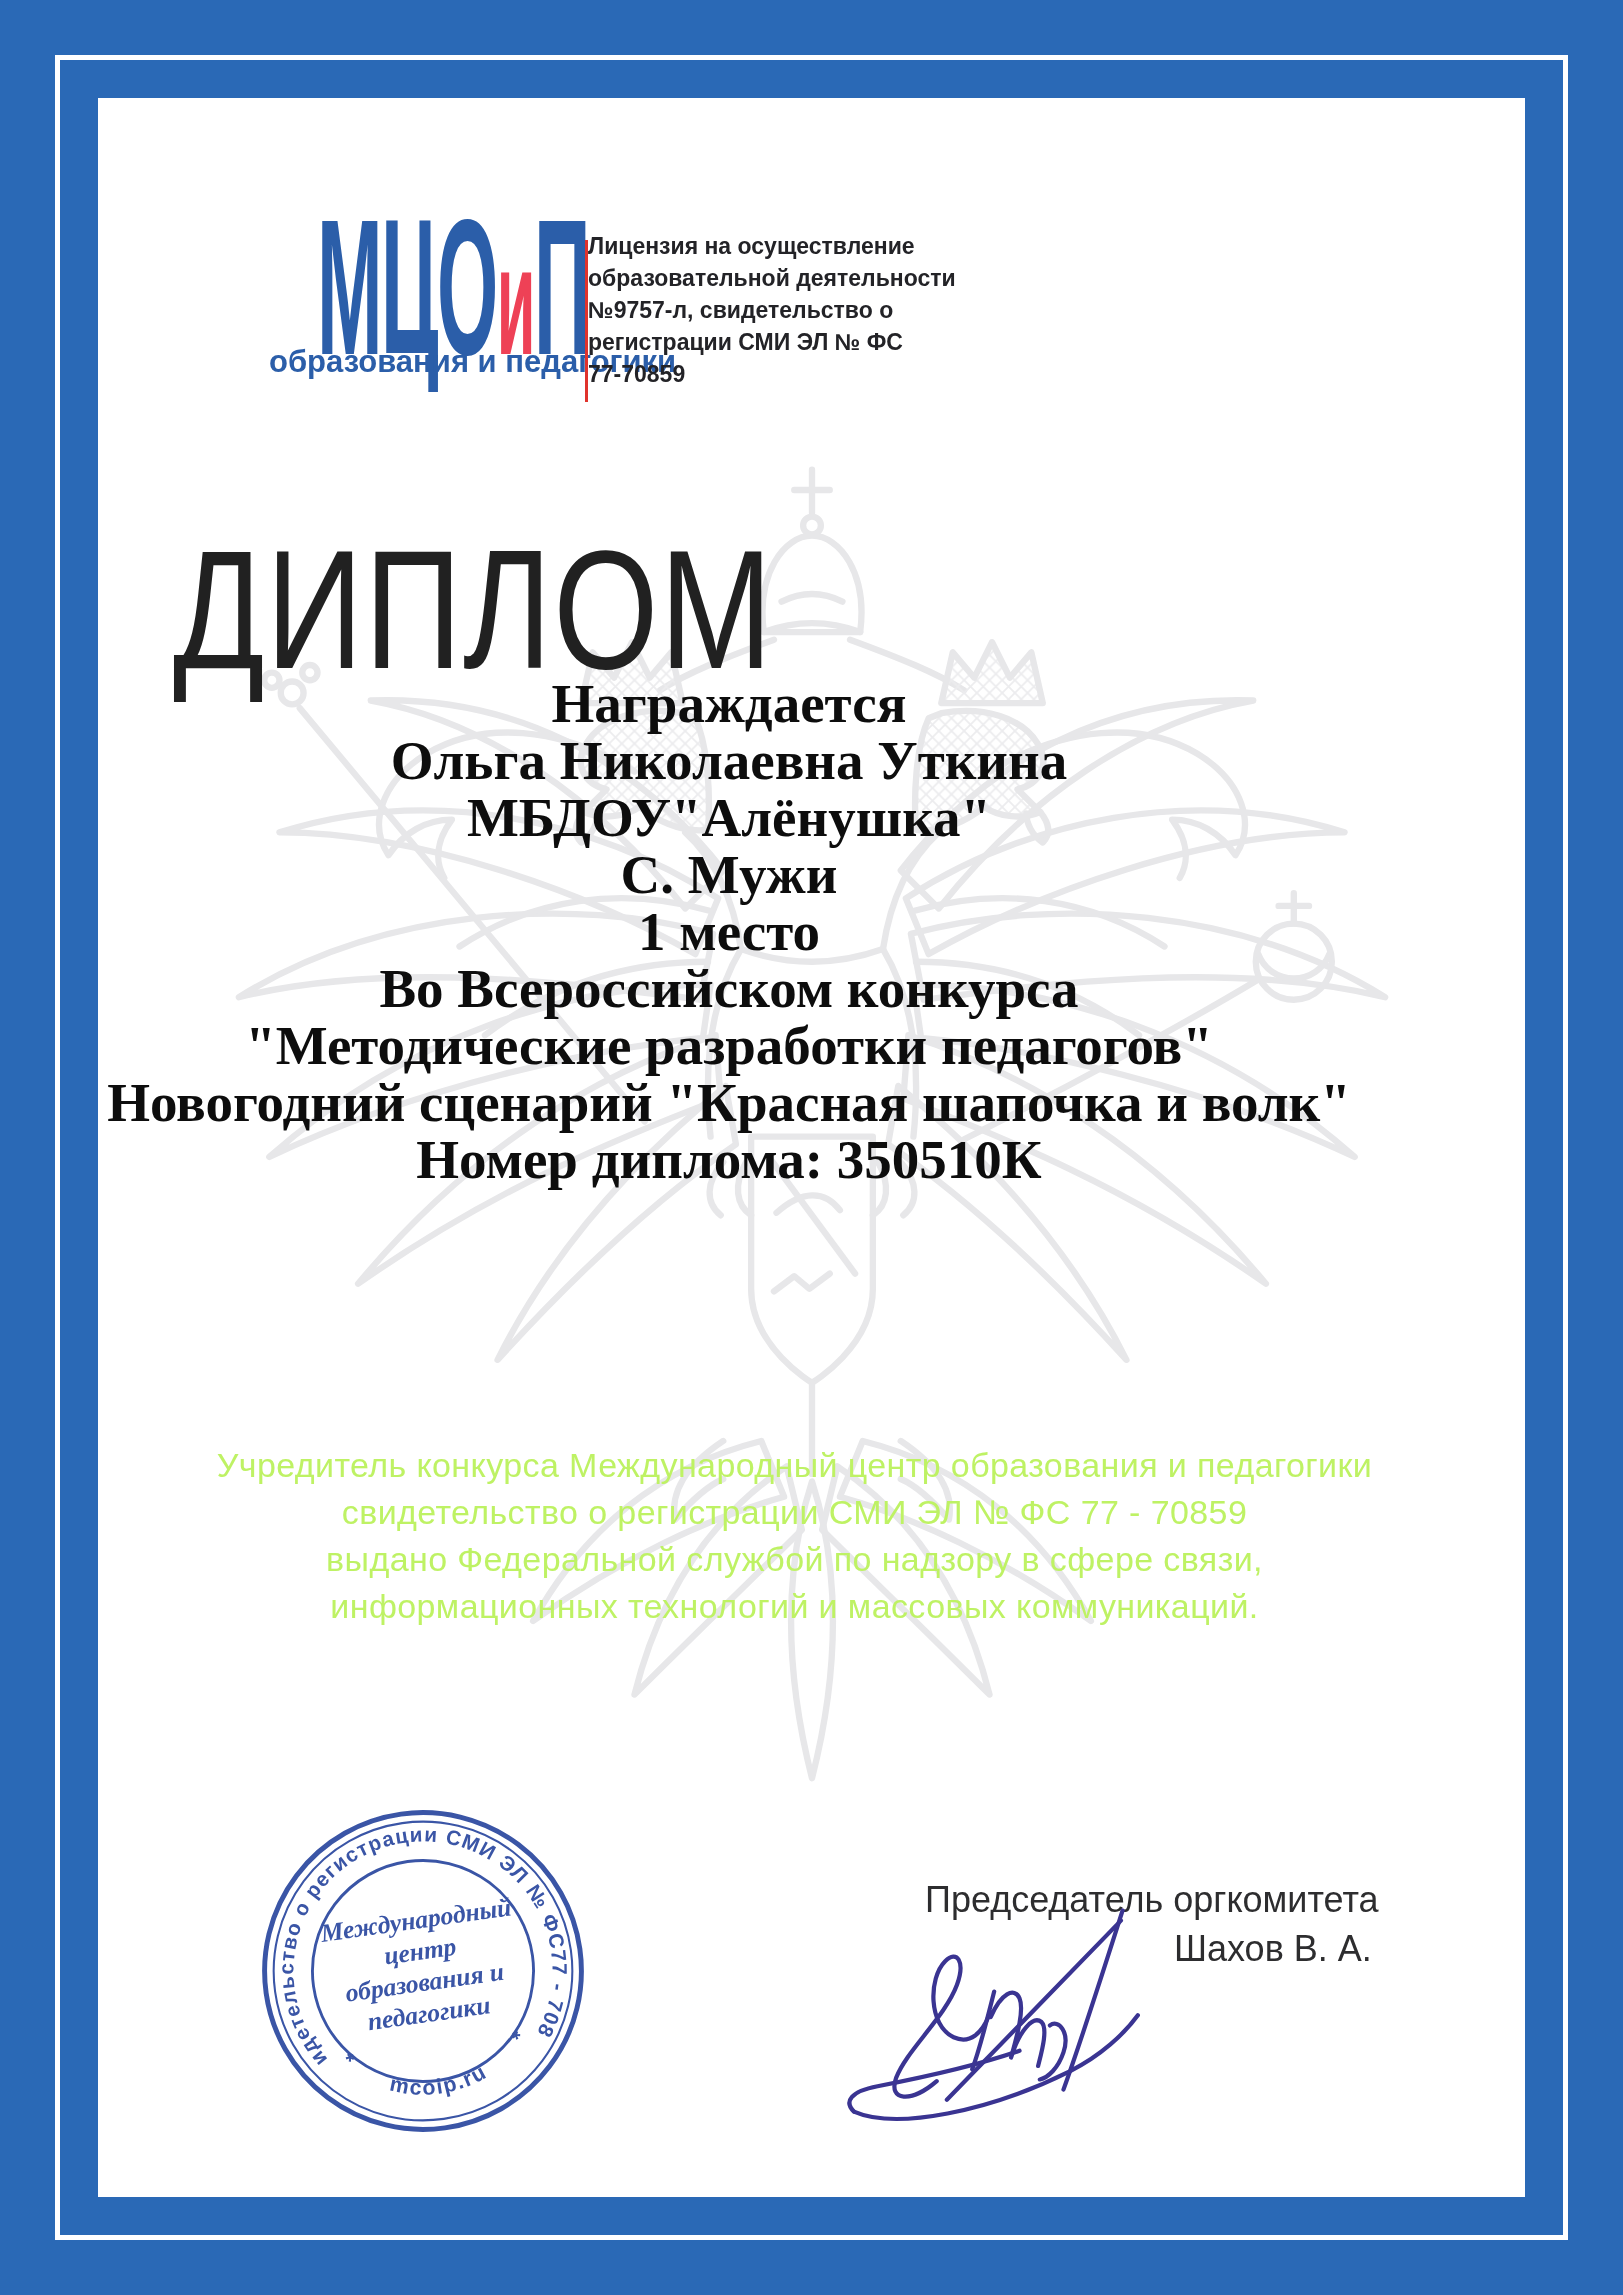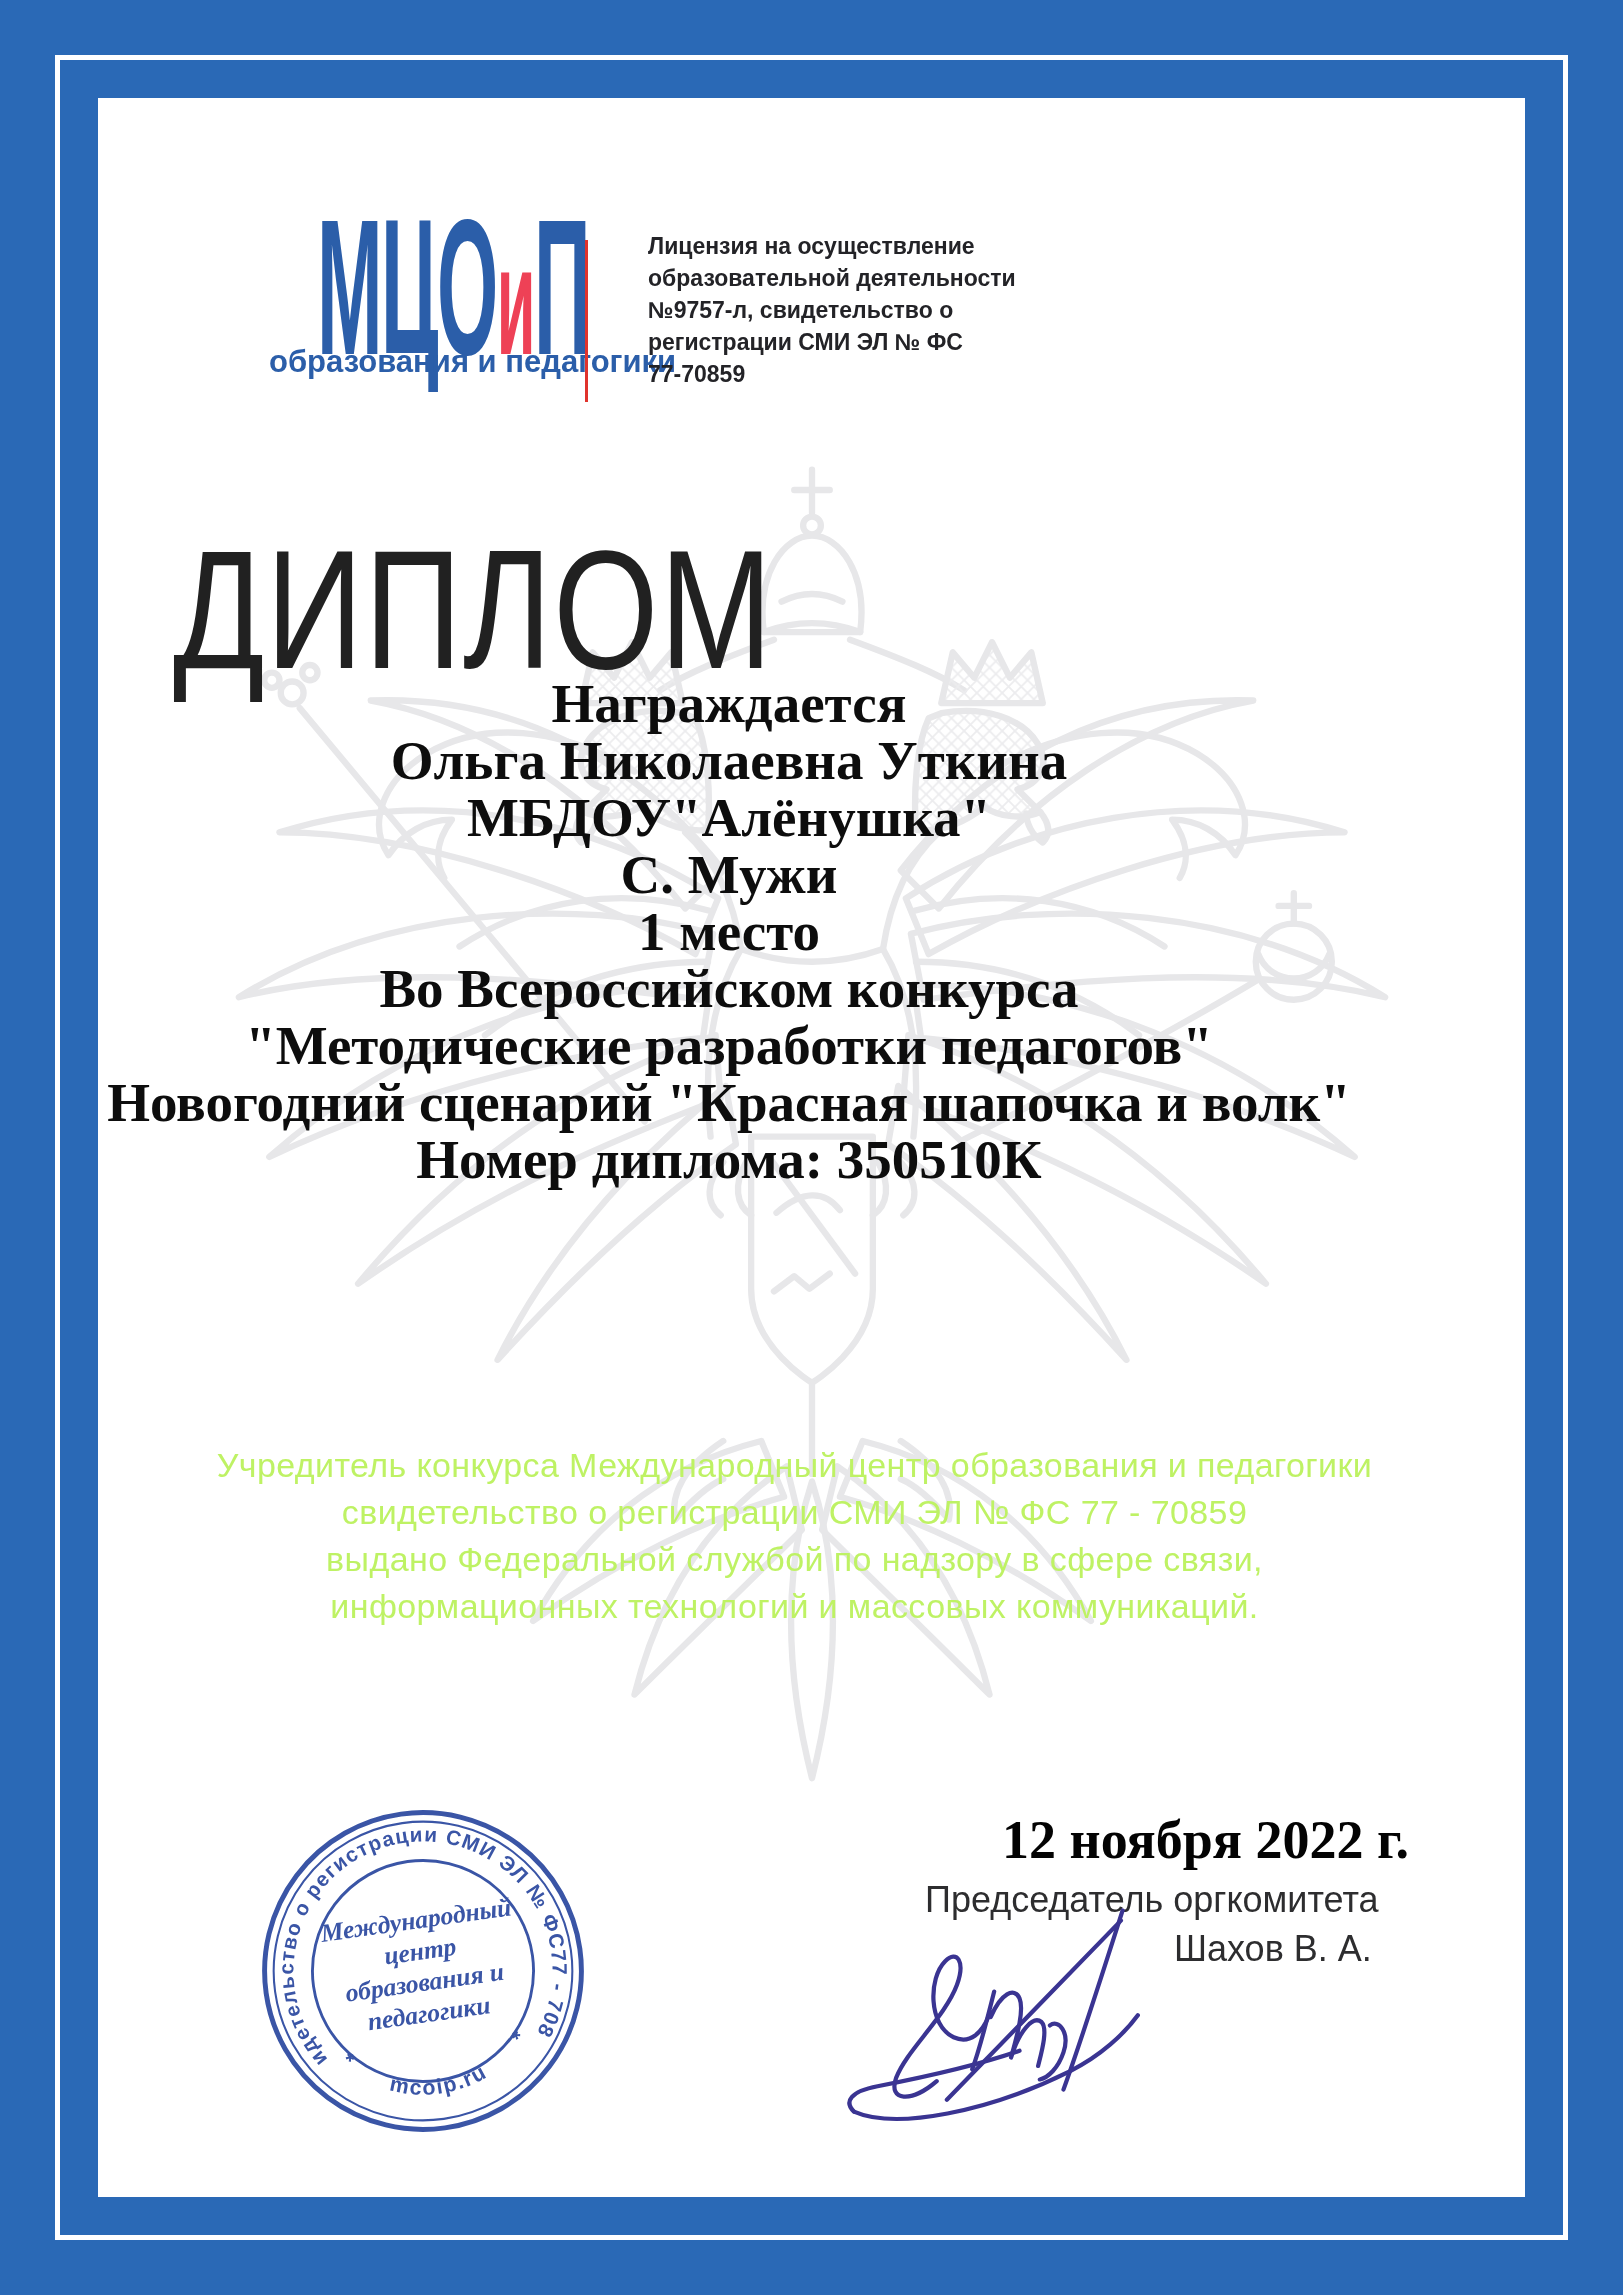--- a/index.html
+++ b/index.html
@@ -22,21 +22,21 @@
     transform:scale(0.62,1.52);transform-origin:left top;white-space:nowrap;
     color:#2b5ea9;
   }
   .brand-acronym .red{color:#ee4156;font-size:0.8em;}
   .brand-name{
     position:absolute;left:269px;top:343px;color:#2b5ea9;
     font-weight:bold;font-size:31px;line-height:37px;white-space:nowrap;
   }
   .divider-red{position:absolute;left:585px;top:240px;width:3.4px;height:162px;background:#e0332d;}
   .license{
-    position:absolute;left:648px;top:230px;color:#232327;
+    position:absolute;left:588px;top:230px;color:#232327;
     font-weight:bold;font-size:23px;line-height:32px;white-space:nowrap;
   }
 
   
   .title-row{position:absolute;left:98px;top:479px;width:1541px;text-align:left;margin-top:40px;}
   .title-text{
     display:inline-block;color:#212121;font-weight:400;font-size:169px;line-height:182px;
     letter-spacing:1.7px;transform:scale(0.8,1);transform-origin:center top;white-space:nowrap;
   }
 
@@ -173,21 +173,20 @@
     <div>Номер диплома: 350510К</div>
   </div>
 
   <div class="founder">
     <div>Учредитель конкурса Международный центр образования и педагогики</div>
     <div>свидетельство о регистрации СМИ ЭЛ № ФС 77 - 70859</div>
     <div>выдано Федеральной службой по надзору в сфере связи,</div>
     <div>информационных технологий и массовых коммуникаций.</div>
   </div>
 
-  <div class="date">12 ноября 2022 г.</div>
 
   <div class="sig-role">Председатель оргкомитета</div>
   <div class="sig-name">Шахов В. А.</div>
 
   <svg class="signature-svg" viewBox="0 0 400 280">
     <g stroke="#3a3492" stroke-width="5" fill="none" stroke-linecap="round" stroke-linejoin="round">
       <path d="M118 226 C 88 252 60 250 70 222 C 82 190 128 150 142 112 C 152 84 142 70 128 84 C 108 104 108 160 138 174 C 158 183 172 168 180 148"></path>
       <path d="M186 120 C 176 160 166 196 160 212 M 182 150 C 194 122 210 114 216 128 C 222 142 212 176 206 198 C 216 166 232 148 242 156 C 250 164 242 192 238 208"></path>
       <path d="M338 24 C 310 112 284 192 268 236"></path>
       <path d="M252 160 C 262 152 276 168 268 192 C 262 210 250 222 240 224"></path>

